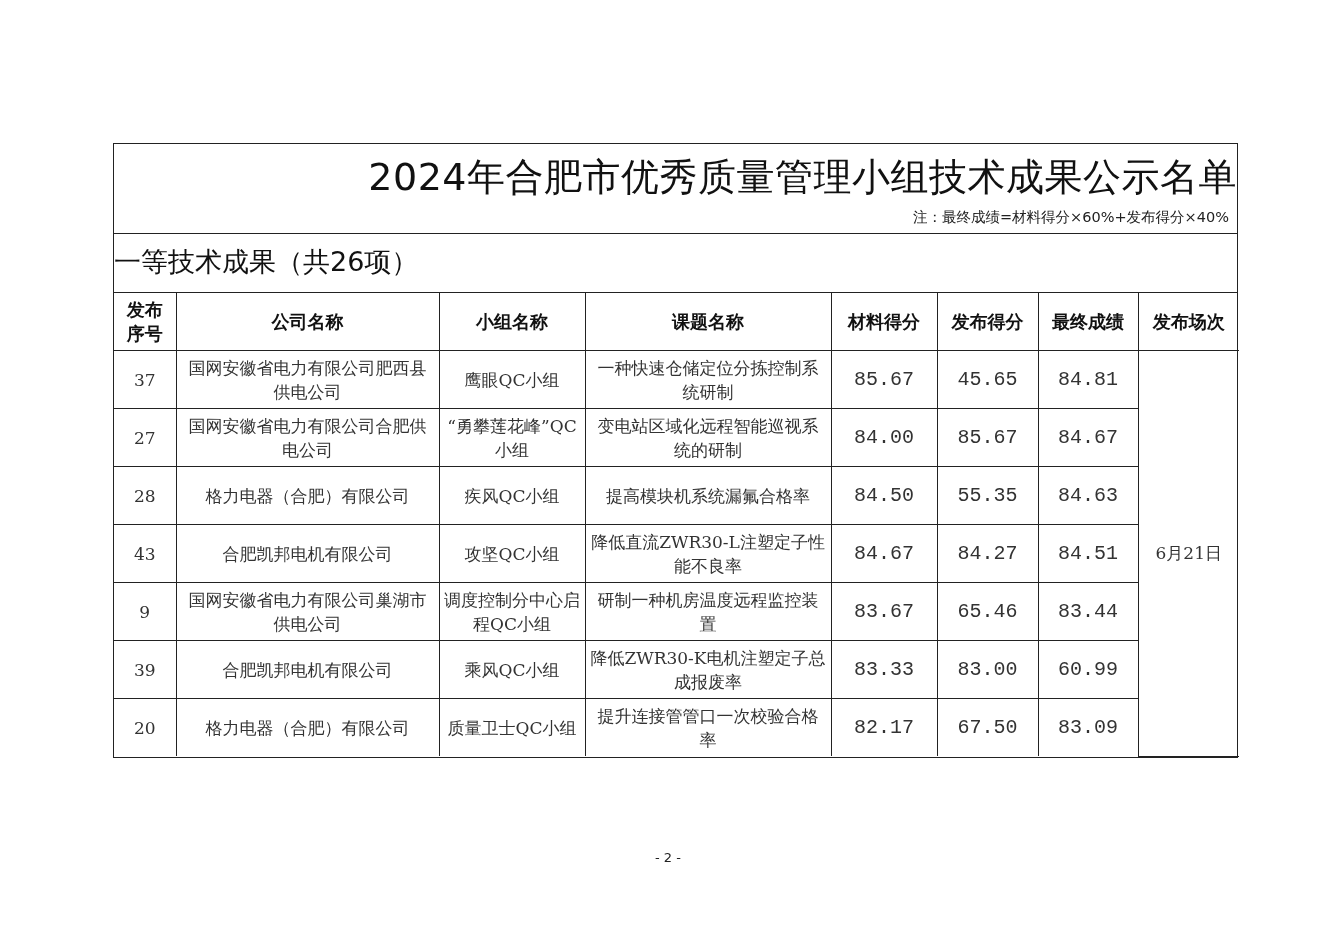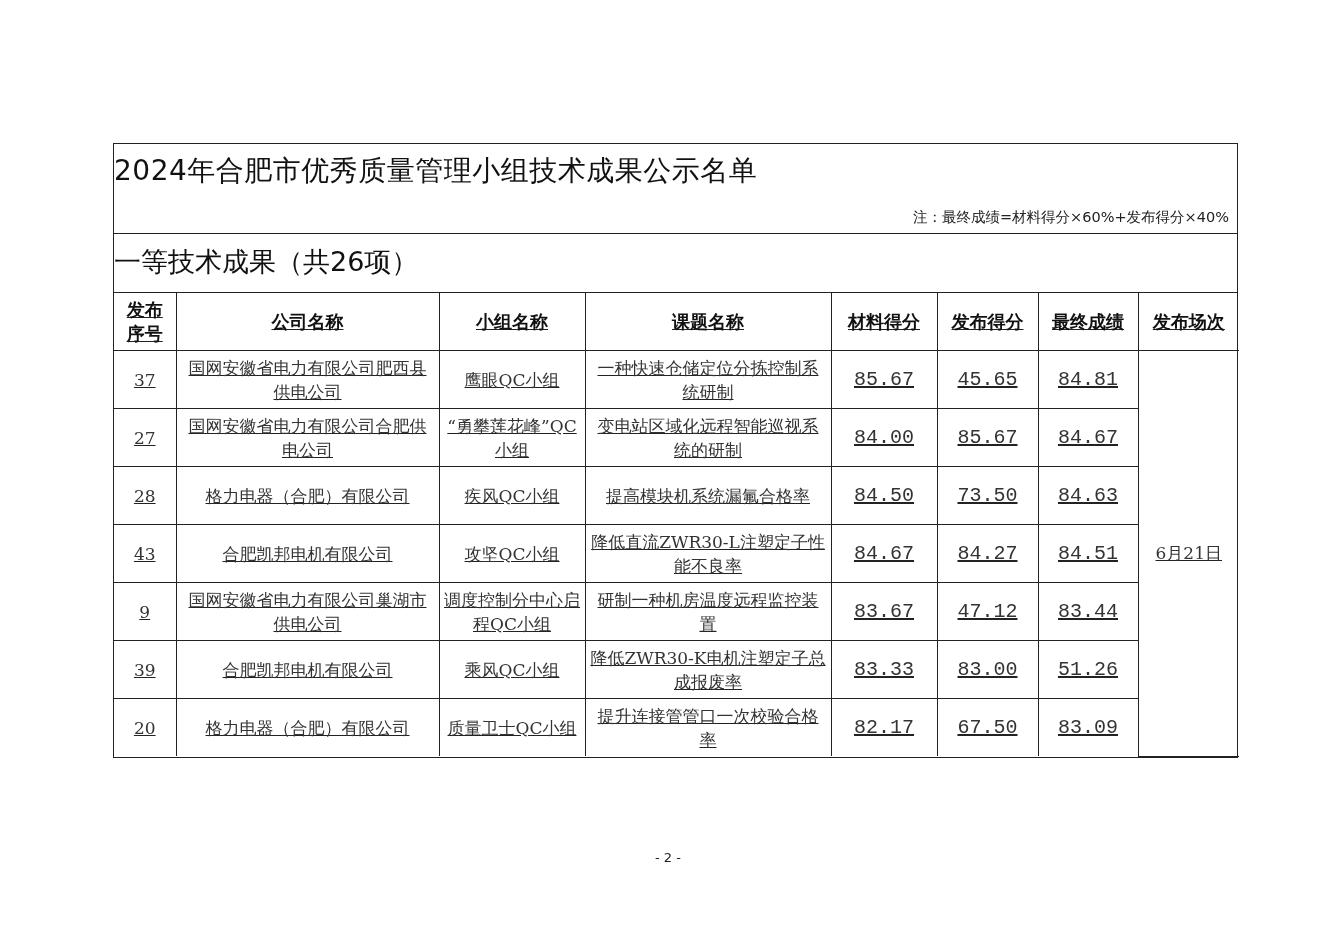--- a/index.html
+++ b/index.html
@@ -1,27 +1,27 @@
 <!DOCTYPE html>
 <html><head>
 <meta charset="utf-8">
 <style>
   html, body { margin: 0; padding: 0; background: #ffffff; }
   body { width: 1336px; height: 945px; position: relative; overflow: hidden;
          font-family: "DejaVu Serif", "Liberation Serif", serif; color: #222; }
   .sheet { position: absolute; left: 113px; top: 143px; width: 1125px; border: 1px solid #222; box-sizing: border-box; }
   .title-block { height: 89px; border-bottom: 1px solid #222; position: relative; }
-  .title { position: absolute; left: 0; right: 0; top: 8px; text-align: left; font-size: 28px;
+  .title { position: absolute; left: 0; right: 0; top: 8px; text-align: right; font-size: 38px;
            font-family: "DejaVu Sans", "Liberation Sans", sans-serif; font-weight: normal; color: #111; letter-spacing: 0.5px; }
   .note { position: absolute; right: 8px; top: 64px; font-size: 14.5px; color: #222;
           font-family: "DejaVu Sans", "Liberation Sans", sans-serif; }
   .section-block { height: 58px; border-bottom: 1px solid #222; position: relative; }
   .section-title { position: absolute; left: 0; right: 0; top: 10px; text-align: left; font-size: 27px;
                    font-family: "DejaVu Sans", "Liberation Sans", sans-serif; color: #111; }
-  table { border-collapse: collapse; width: 100%; table-layout: fixed; text-decoration: underline; }
+  table { border-collapse: collapse; width: 100%; table-layout: fixed; }
   th, td { border: 1px solid #222; text-align: center; vertical-align: middle; padding: 0 4px; }
   tr > *:first-child { border-left: none; }
   tr > *:last-child { border-right: none; }
   thead tr:first-child th { border-top: none; }
   tbody tr:last-child td { border-bottom: none; }
   th { height: 57px; font-size: 18px; font-weight: bold; font-family: "DejaVu Sans", "Liberation Sans", sans-serif; color: #111; line-height: 24px; }
   td { height: 57px; font-size: 17px; color: #333; line-height: 24px; }
   td.num { font-family: "Liberation Mono", "DejaVu Sans Mono", monospace; font-size: 20px; }
   .footer { position: absolute; left: 0; right: 0; top: 850px; text-align: center; font-size: 13px;
             font-family: "DejaVu Sans", "Liberation Sans", sans-serif; color: #222; }
@@ -79,49 +79,49 @@
           <td class="num">84.00</td>
           <td class="num">85.67</td>
           <td class="num">84.67</td>
         </tr>
         <tr>
           <td>28</td>
           <td>格力电器（合肥）有限公司</td>
           <td>疾风QC小组</td>
           <td>提高模块机系统漏氟合格率</td>
           <td class="num">84.50</td>
-          <td class="num">73.50</td>
+          <td class="num">55.35</td>
           <td class="num">84.63</td>
         </tr>
         <tr>
           <td>43</td>
           <td>合肥凯邦电机有限公司</td>
           <td>攻坚QC小组</td>
           <td>降低直流ZWR30-L注塑定子性能不良率</td>
           <td class="num">84.67</td>
           <td class="num">84.27</td>
           <td class="num">84.51</td>
         </tr>
         <tr>
           <td>9</td>
           <td>国网安徽省电力有限公司巢湖市供电公司</td>
           <td>调度控制分中心启程QC小组</td>
           <td>研制一种机房温度远程监控装置</td>
           <td class="num">83.67</td>
-          <td class="num">47.12</td>
+          <td class="num">65.46</td>
           <td class="num">83.44</td>
         </tr>
         <tr>
           <td>39</td>
           <td>合肥凯邦电机有限公司</td>
           <td>乘风QC小组</td>
           <td>降低ZWR30-K电机注塑定子总成报废率</td>
           <td class="num">83.33</td>
           <td class="num">83.00</td>
-          <td class="num">51.26</td>
+          <td class="num">60.99</td>
         </tr>
         <tr>
           <td>20</td>
           <td>格力电器（合肥）有限公司</td>
           <td>质量卫士QC小组</td>
           <td>提升连接管管口一次校验合格率</td>
           <td class="num">82.17</td>
           <td class="num">67.50</td>
           <td class="num">83.09</td>
         </tr>

